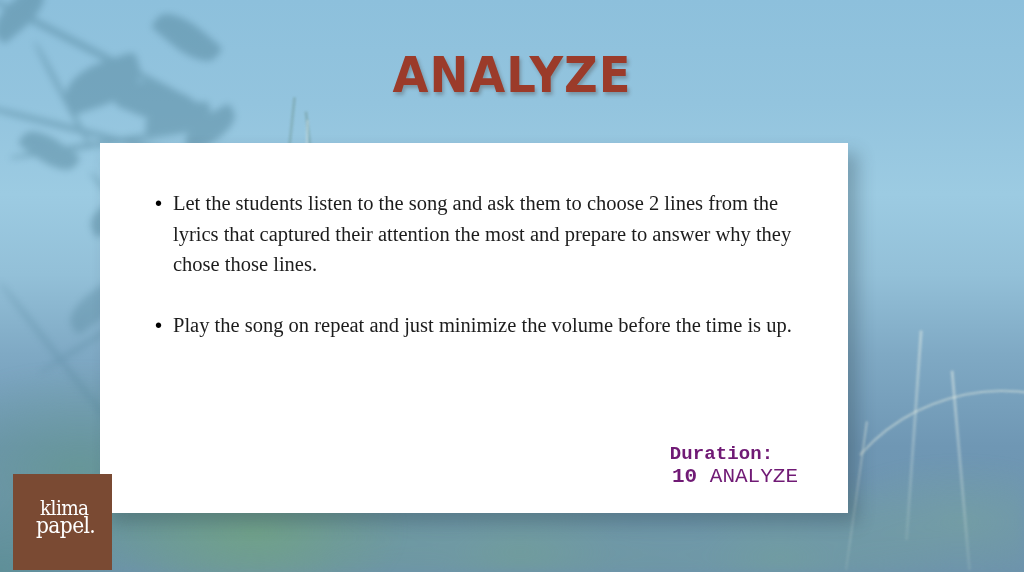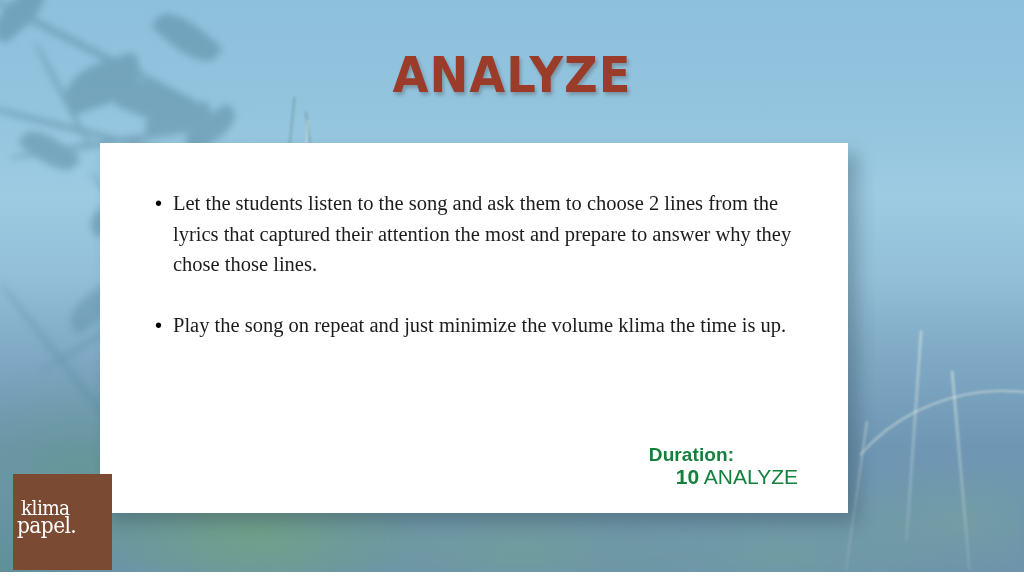--- a/index.html
+++ b/index.html
@@ -127,23 +127,23 @@
     font-size:20px;
     line-height:30.5px;
     color:#000;
   }
   .bullet-text { flex:1 1 auto;font-family:Liberation Serif, serif; }
 
   
   #duration {
     position:absolute;
     right:50px; bottom:24px;
-    text-align:left;
-    color:#15803d;
-    font-family:Liberation Sans, sans-serif;
+    text-align:center;
+    color:#701a75;
+    font-family:Liberation Mono, monospace;
   }
   #duration-label {
     font-weight:bold;
     font-size:19px;
     line-height:21px;
     letter-spacing:.1px;
   }
   #duration-value {
     font-size:21px;
     line-height:24px;
@@ -153,21 +153,21 @@
   #duration-unit  { font-weight:normal; }
 
   
   #logo {
     position:absolute;
     left:13px; top:474px;
     width:99px; height:96px;
     background:#7a4a33;
     display:flex;
     align-items:center;
-    justify-content:flex-start;
+    justify-content:center;
   }
   #logo-mark {
     position:relative;
     width:62px; height:48px;
     color:#fff;
     font-family:"DejaVu Serif", serif;
     line-height:1;
   }
   #logo-line1 {
     position:absolute; left:8px; top:0;
@@ -231,21 +231,21 @@
 
     <div id="bullets">
 
       <div class="bullet">
         <span class="bullet-dot">•</span>
         <span class="bullet-text">Let the students listen to the song and ask them to choose 2 lines from the lyrics that captured their attention the most and prepare to answer why they chose those lines.</span>
       </div>
 
       <div class="bullet">
         <span class="bullet-dot">•</span>
-        <span class="bullet-text">Play the song on repeat and just minimize the volume klima the time is up.</span>
+        <span class="bullet-text">Play the song on repeat and just minimize the volume before the time is up.</span>
       </div>
 
     </div>
 
     <div id="duration">
       <div id="duration-label">Duration:</div>
       <div id="duration-value">
         <span id="duration-number">10</span><span id="duration-unit"> ANALYZE</span>
       </div>
     </div>

